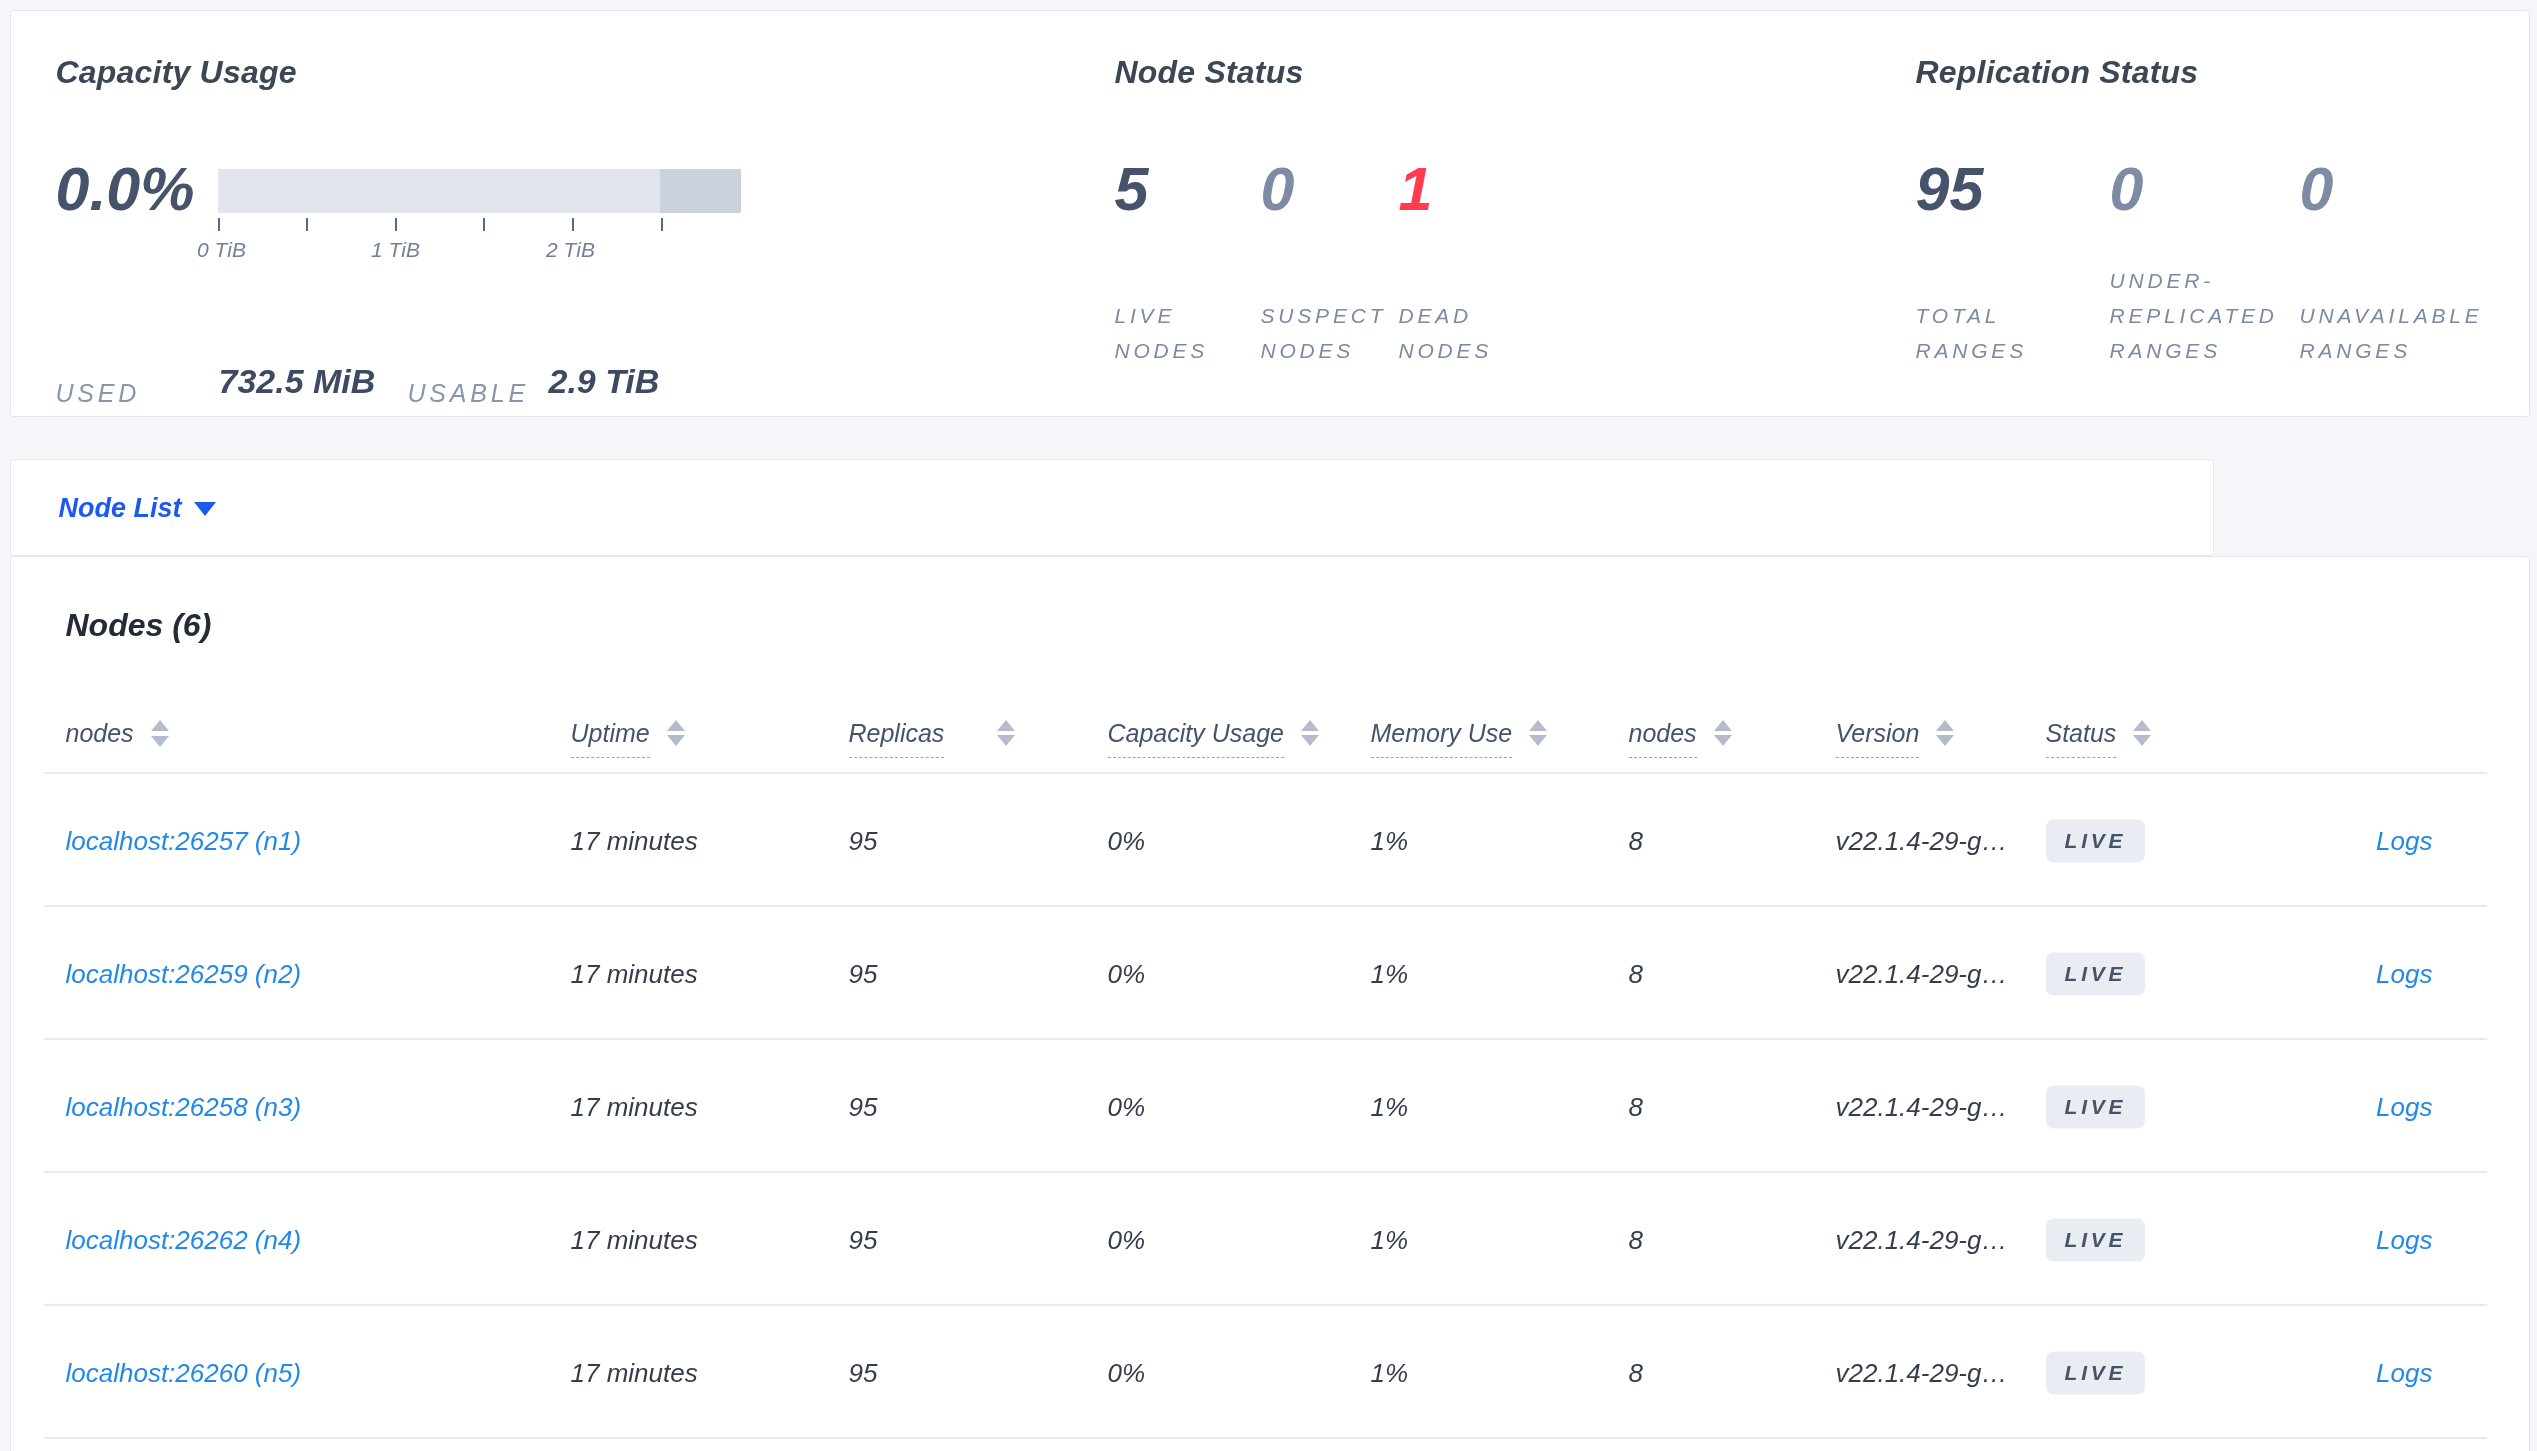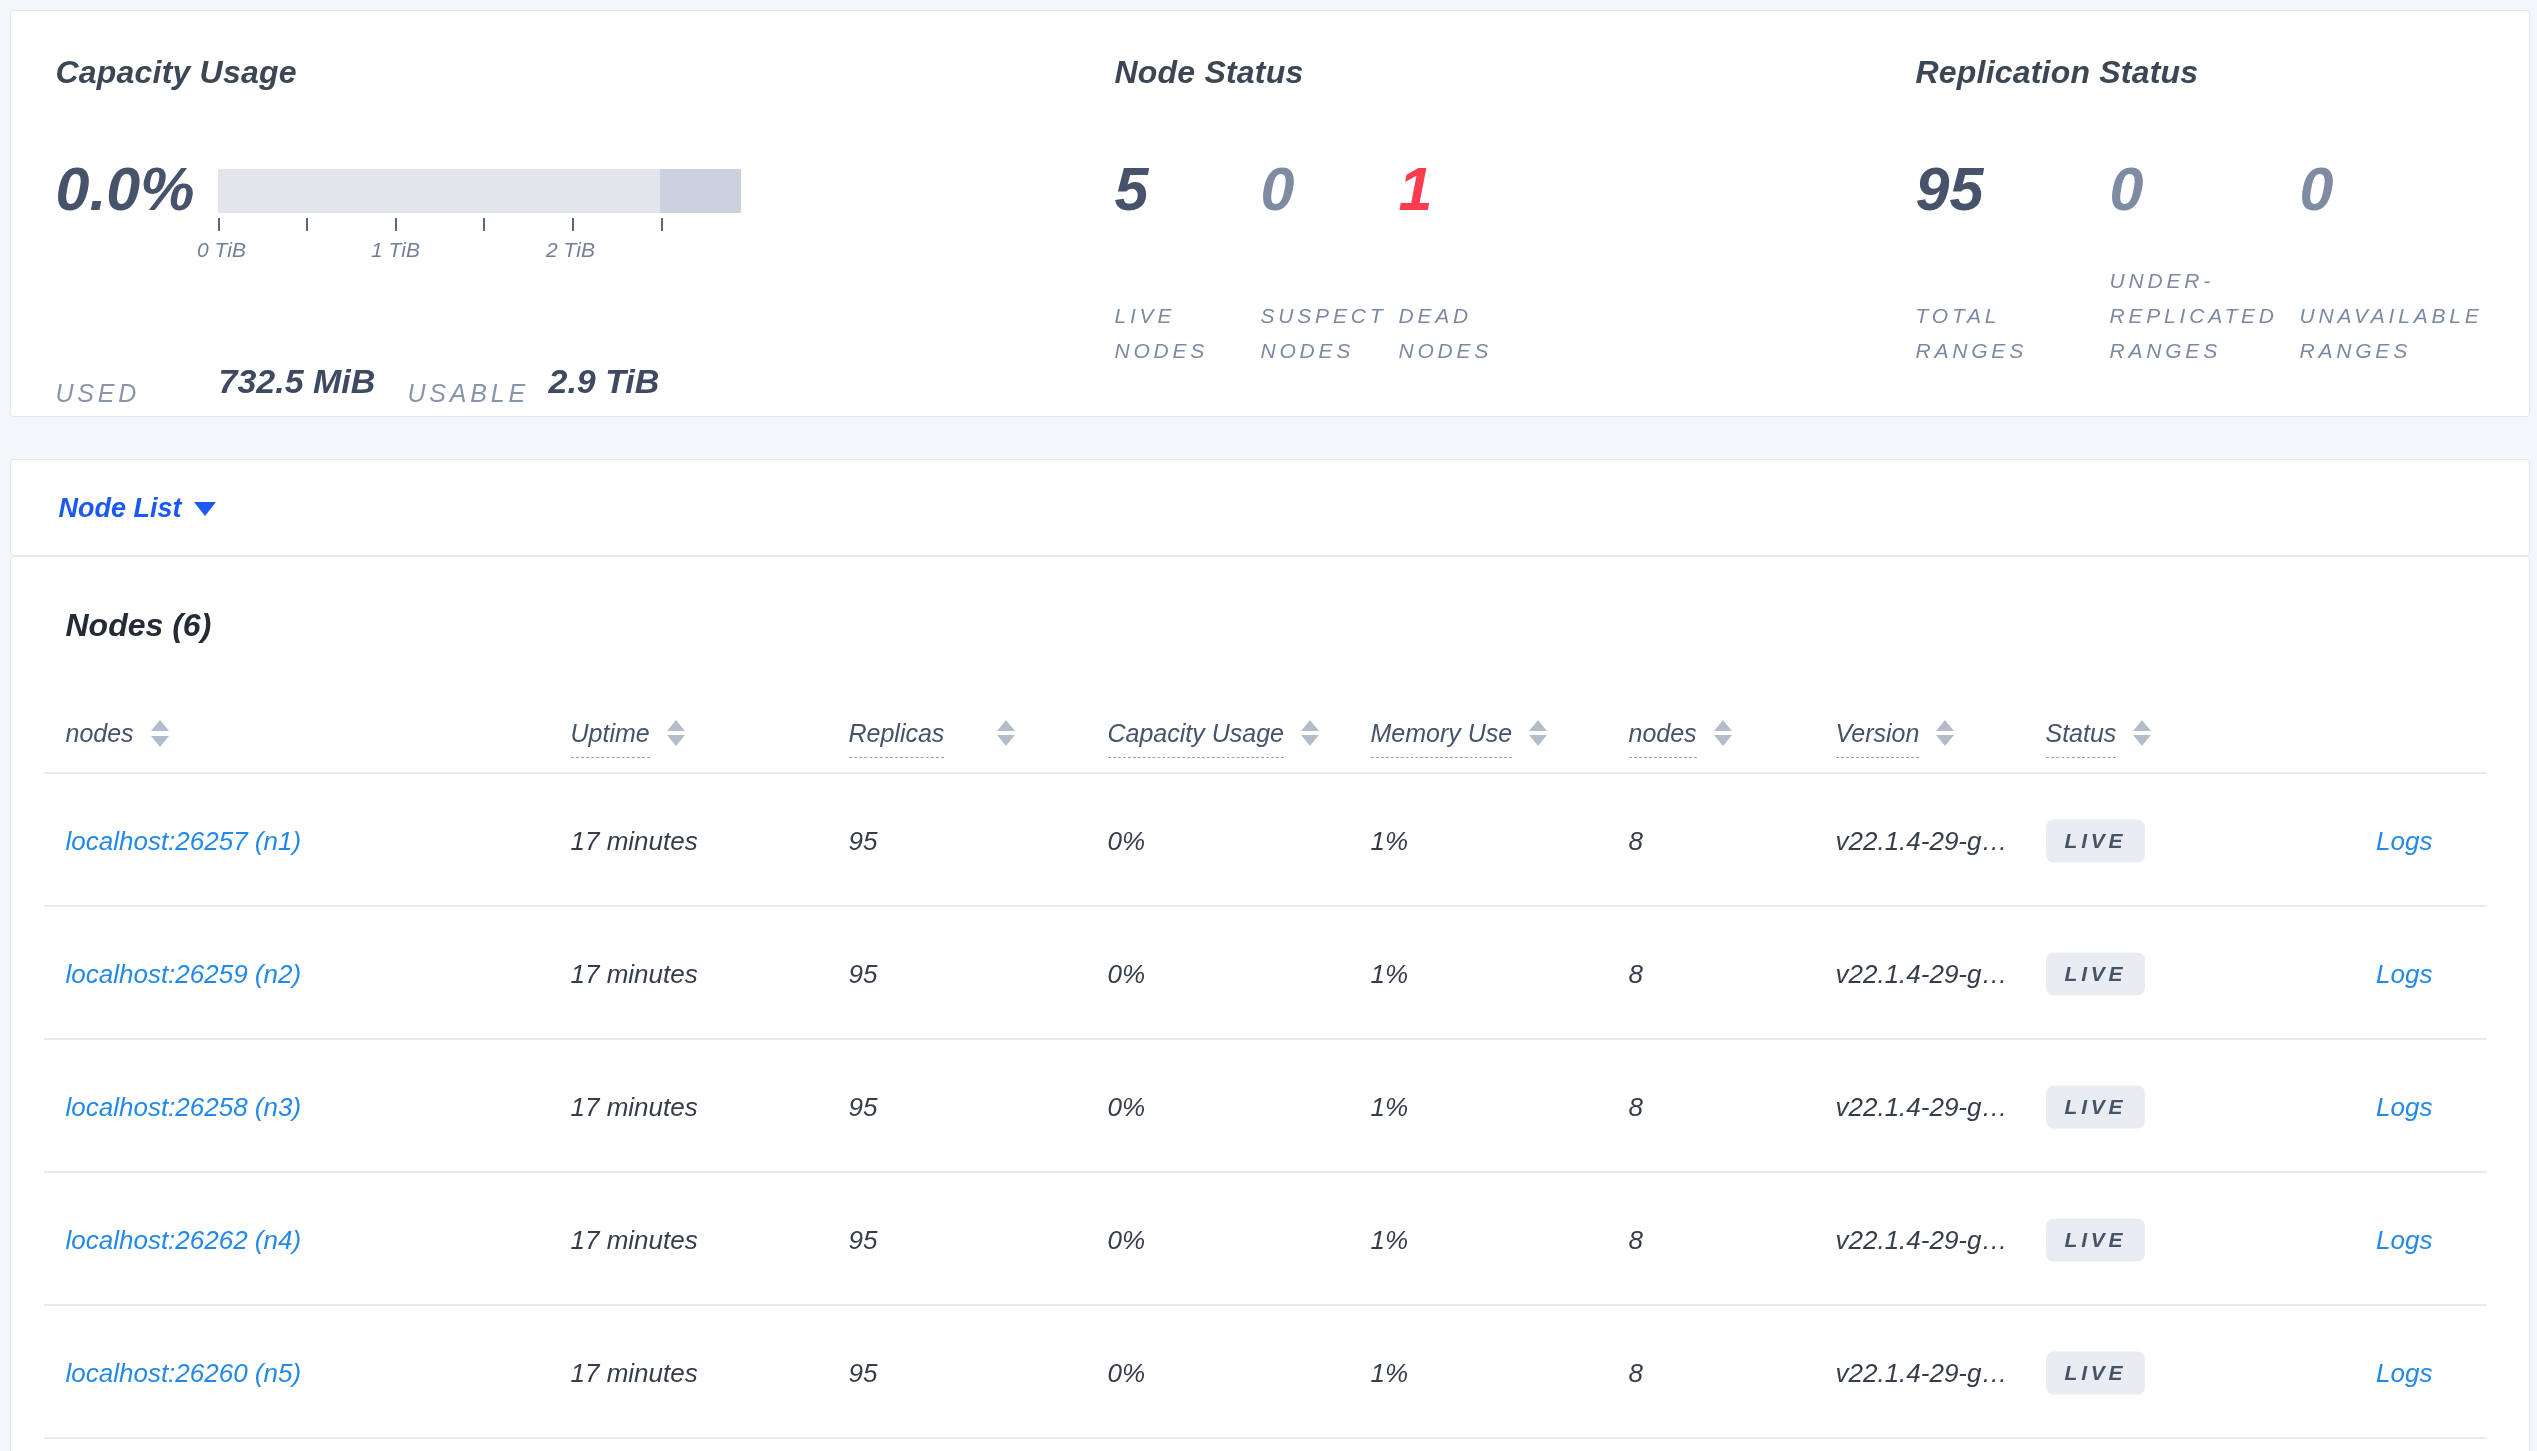--- a/index.html
+++ b/index.html
@@ -8,21 +8,21 @@
     background:#f4f6fa;
     font-family:"Liberation Sans", sans-serif;
     overflow:hidden;
   }
   .page{position:relative;width:2538px;height:1452px;}
   .card{
     position:absolute;background:#ffffff;
     border:1px solid #e2e7ee;border-radius:3.8px;box-sizing:border-box;font-style:italic;
   }
   #top-card{left:9.5px;top:9.5px;width:2520px;height:407px;}
-  #nodelist-bar{left:9.5px;top:459px;width:2520px;height:97px;}
+  #nodelist-bar{left:9.5px;top:459px;width:2204px;height:97px;}
   #nodes-card{left:9.5px;top:556px;width:2520px;height:905px;}
 
   .section-title{
     position:absolute;top:43px;
     font-size:32px;font-weight:600;color:#3b4754;letter-spacing:0.2px;
     white-space:nowrap;
   }
   .big-num{
     position:absolute;top:143px;
     font-size:61px;font-weight:700;color:#46536b;white-space:nowrap;

